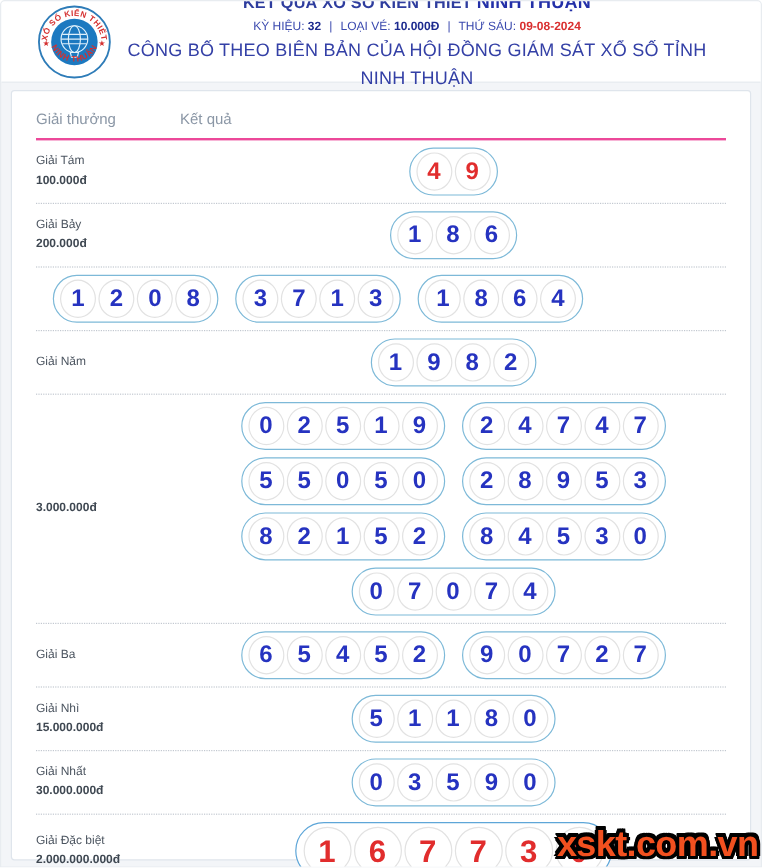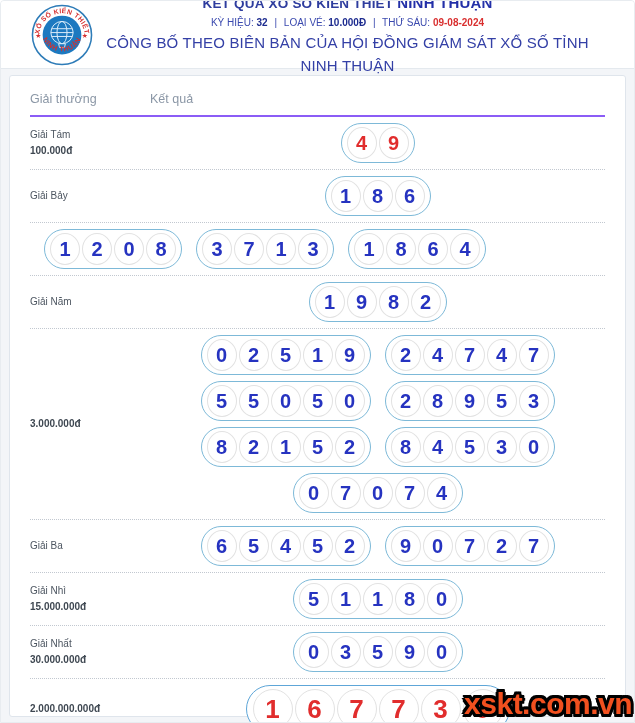--- a/index.html
+++ b/index.html
@@ -23,21 +23,21 @@
   .h-line2 .date { color:#d92f2f; font-weight:700; }
   .h-line2 .sep { color:#3a49ae; margin:0 4px; }
   .h-line3 { font-size:15px; color:#3440a6; margin-top:2px; letter-spacing:.2px; }
   
   .card {
     margin:6px 8px 0; background:#fff; border:1px solid #dfe5ec; border-radius:3px;
     padding:8px 20px 4px; height:642px;
   }
   .thead {
     display:flex; align-items:center; padding:8px 0 9px;
-    border-bottom:2px solid #8b5cf6;
+    border-bottom:2px solid #ec4899;
     color:#8b97a6; font-size:12.5px;
   }
   .thead .c1 { width:120px; }
   .thead .c2 { flex:1; text-align:left; }
   
   .row { display:flex; align-items:center; padding:6px 0; }
   .row:not(:last-child) { border-bottom:1px dotted #c2c8d0; }
   .label { width:120px; flex-shrink:0; font-size:10px; color:#4c5560; line-height:1.6; }
   .label .amount { font-weight:700; color:#3f4852; }
   .results {
@@ -131,20 +131,21 @@
           <div class="results">
             <span class="pill">
               <span class="circle">4</span>
               <span class="circle">9</span>
             </span>
           </div>
         </div>
         <div class="row">
           <div class="label">
             <div>Giải Bảy</div>
+            <div class="amount">200.000đ</div>
           </div>
           <div class="results">
             <span class="pill">
               <span class="circle">1</span>
               <span class="circle">8</span>
               <span class="circle">6</span>
             </span>
           </div>
         </div>
         <div class="row">
@@ -284,20 +285,21 @@
               <span class="circle">0</span>
               <span class="circle">3</span>
               <span class="circle">5</span>
               <span class="circle">9</span>
               <span class="circle">0</span>
             </span>
           </div>
         </div>
         <div class="row hl special">
           <div class="label">
+            <div>Giải Đặc biệt</div>
             <div class="amount">2.000.000.000đ</div>
           </div>
           <div class="results">
             <span class="pill">
               <span class="circle">1</span>
               <span class="circle">6</span>
               <span class="circle">7</span>
               <span class="circle">7</span>
               <span class="circle">3</span>
               <span class="circle">0</span>

